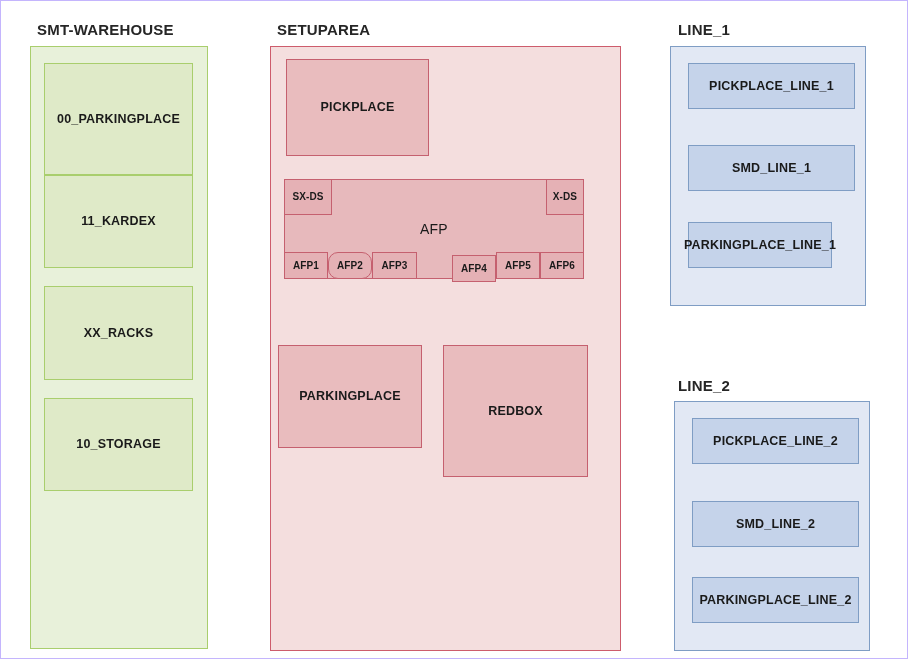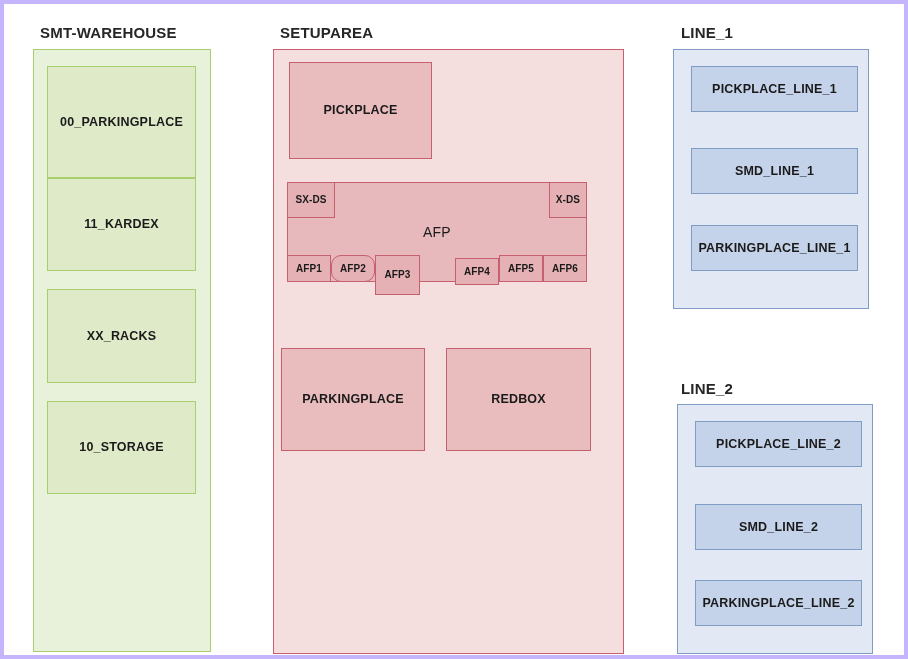--- a/index.html
+++ b/index.html
@@ -11,21 +11,21 @@
     font-family: "Liberation Sans", sans-serif;
     -webkit-font-smoothing: antialiased;
   }
 
   #canvas {
     position: relative;
     width: 908px;
     height: 659px;
     background: #ffffff;
     box-sizing: border-box;
-    border: 4px solid #c4b5fd;
+    border: 1px solid #c4b5fd;
     overflow: hidden;
   }
 
   
   .group-title {
     position: absolute;
     font-size: 15px;
     font-weight: 700;
     color: #262626;
     letter-spacing: 0.2px;
@@ -133,41 +133,41 @@
   <div class="node node-afp node-afp-label" style="left:283px; top:178px; width:300px; height:100px; align-items:center; justify-content:center;">AFP</div>
 
   <div class="node node-pink-sub node-small" style="left:283px; top:178px; width:48px; height:36px;">SX-DS</div>
 
   <div class="node node-pink-sub node-small" style="left:545px; top:178px; width:38px; height:36px;">X-DS</div>
 
   <div class="node node-pink-sub node-small" style="left:283px; top:251px; width:44px; height:27px;">AFP1</div>
 
   <div class="node node-pink-sub node-small" style="left:327px; top:251px; width:44px; height:27px;border-radius:10px;">AFP2</div>
 
-  <div class="node node-pink-sub node-small" style="left:371px; top:251px; width:45px; height:40px;">AFP3</div>
+  <div class="node node-pink-sub node-small" style="left:371px; top:251px; width:45px; height:27px;">AFP3</div>
 
   <div class="node node-pink-sub node-small" style="left:451px; top:254px; width:44px; height:27px;text-align:center;">AFP4</div>
 
   <div class="node node-pink-sub node-small" style="left:495px; top:251px; width:44px; height:27px;">AFP5</div>
 
   <div class="node node-pink-sub node-small" style="left:539px; top:251px; width:44px; height:27px;">AFP6</div>
 
   <div class="node node-pink" style="left:277px; top:344px; width:144px; height:103px;">PARKINGPLACE</div>
 
-  <div class="node node-pink" style="left:442px; top:344px; width:145px; height:103px;">REDBOX</div>
+  <div class="node node-pink" style="left:442px; top:344px; width:145px; height:132px;">REDBOX</div>
 
   <div class="group-title" style="left:677px; top:20px;">LINE_1</div>
 
   <div class="panel panel-blue" style="left:669px; top:45px; width:196px; height:260px;"></div>
 
   <div class="node node-blue" style="left:687px; top:62px; width:167px; height:46px;">PICKPLACE_LINE_1</div>
 
   <div class="node node-blue" style="left:687px; top:144px; width:167px; height:46px;">SMD_LINE_1</div>
 
-  <div class="node node-blue" style="left:687px; top:221px; width:167px; height:46px;">PARKINGPLACE_LINE_1</div>
+  <div class="node node-blue" style="left:687px; top:221px; width:144px; height:46px;">PARKINGPLACE_LINE_1</div>
 
   <div class="group-title" style="left:677px; top:376px;">LINE_2</div>
 
   <div class="panel panel-blue" style="left:673px; top:400px; width:196px; height:250px;"></div>
 
   <div class="node node-blue" style="left:691px; top:417px; width:167px; height:46px;">PICKPLACE_LINE_2</div>
 
   <div class="node node-blue" style="left:691px; top:500px; width:167px; height:46px;">SMD_LINE_2</div>
 
   <div class="node node-blue" style="left:691px; top:576px; width:167px; height:46px;text-align:center;">PARKINGPLACE_LINE_2</div>

